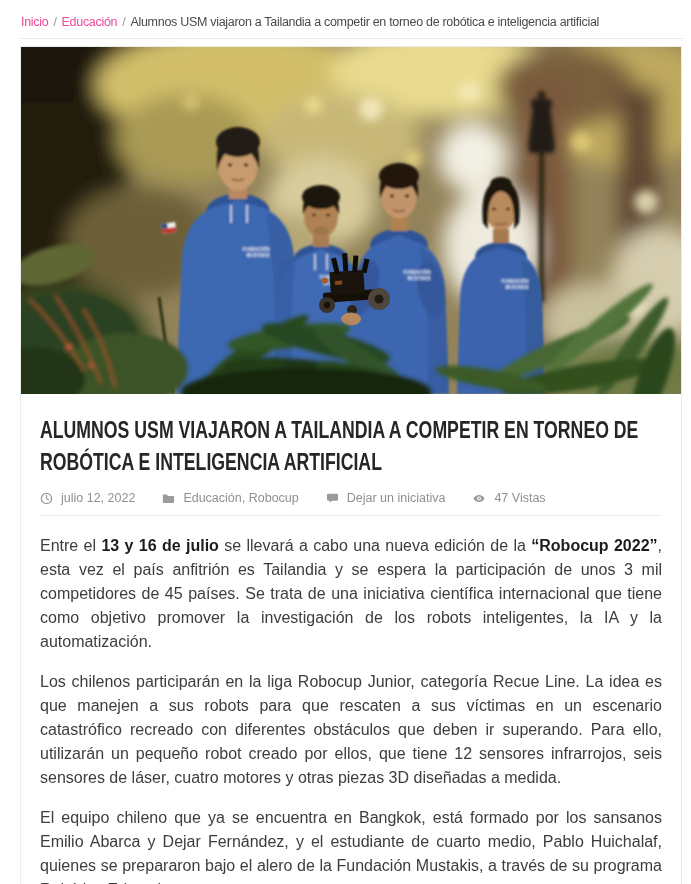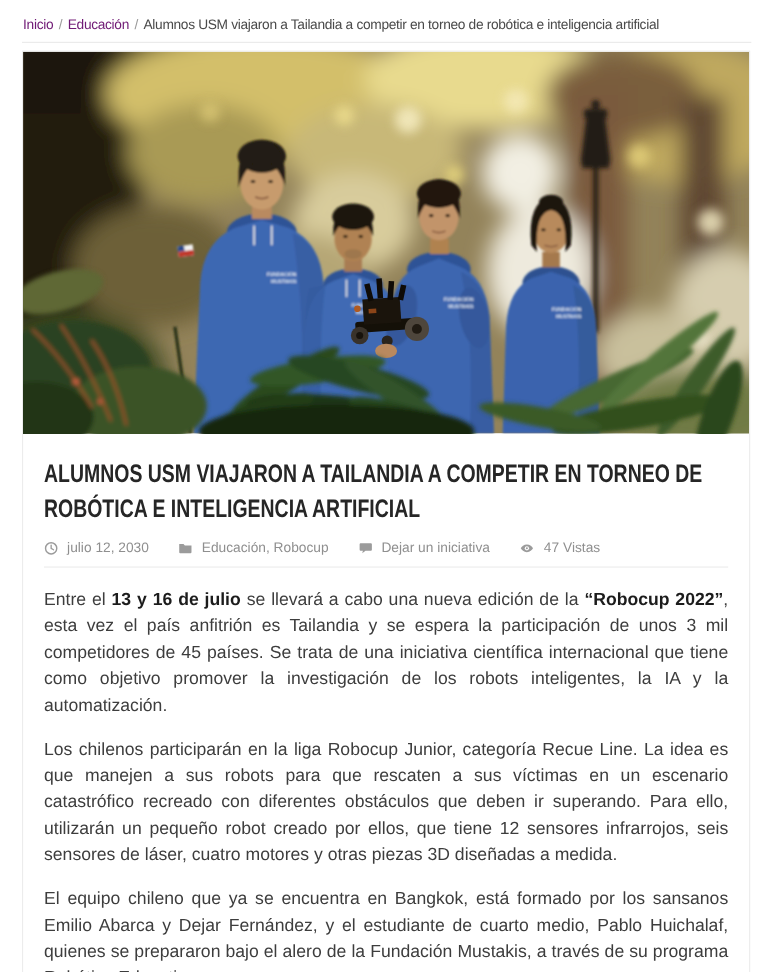--- a/index.html
+++ b/index.html
@@ -11,21 +11,21 @@
     color: #404040;
   }
   
   .breadcrumb {
     padding: 15px 8px 9px 21px;
     font-size: 12.5px;
     letter-spacing: -0.3px;
     white-space: nowrap;
     color: #4a4a4a;
   }
-  .breadcrumb a.crumb-link { color: #701a75; text-decoration: none; cursor: pointer; text-align: right; }
+  .breadcrumb a.crumb-link { color: #ec4899; text-decoration: none; cursor: pointer; text-align: right; }
   .breadcrumb .sep { color: #9a9a9a; margin: 0 5px; }
   .top-divider {
     border: none;
     border-top: 1px solid #e9e9e9;
     margin: 0 8px 0 20px;
   }
   
   .card {
     margin: 7px 7px 0 20px;
     width: 662px;
@@ -277,21 +277,21 @@
     <h1 class="title">
       <span class="condense">Alumnos USM viajaron a Tailandia a competir en torneo de robótica e inteligencia artificial</span>
     </h1>
 
     <div class="meta">
       <span class="meta-item">
         <svg width="13" height="13" viewBox="0 0 14 14">
           <circle cx="7" cy="7" r="5.5" fill="none" stroke="#9b9b9b" stroke-width="1.4"></circle>
           <path d="M7 3.8 V7 L9.3 8.4" fill="none" stroke="#9b9b9b" stroke-width="1.3" stroke-linecap="round"></path>
         </svg>
-        <span>julio 12, 2030</span>
+        <span>julio 12, 2022</span>
       </span>
 
       <span class="meta-item">
         <svg width="13" height="13" viewBox="0 0 14 14">
           <path d="M1 2.8 h4.2 l1.3 1.4 h6.5 v6.6 a1 1 0 0 1 -1 1 H2 a1 1 0 0 1 -1 -1 z" fill="#9b9b9b"></path>
         </svg>
         <span class="linklike">Educación, Robocup</span>
       </span>
 
       <span class="meta-item">

